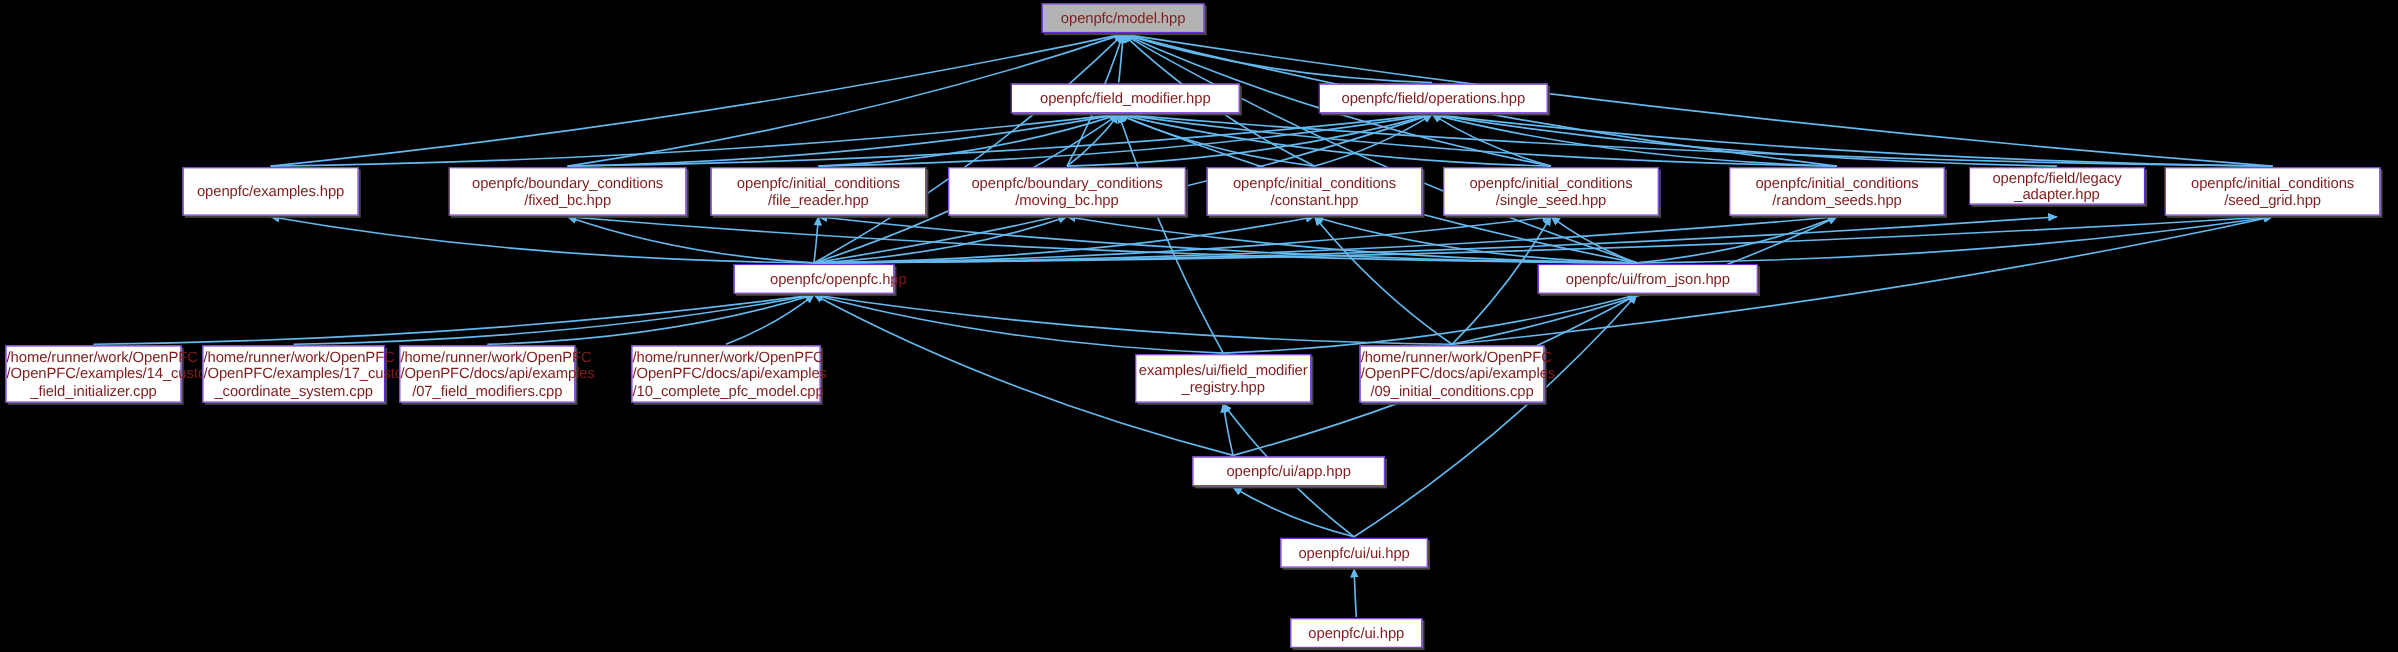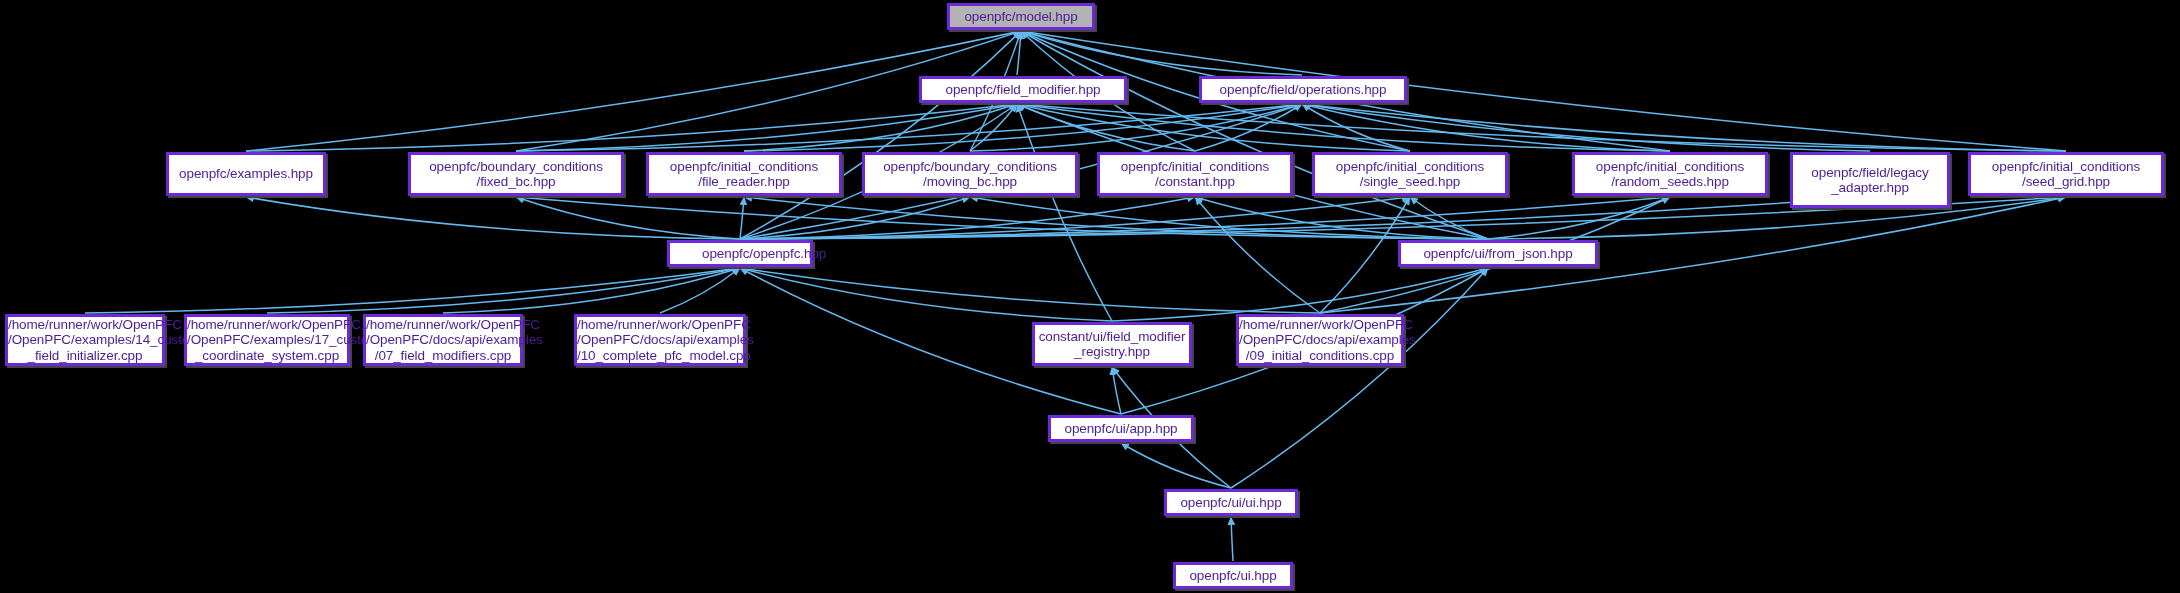--- a/index.html
+++ b/index.html
@@ -8,23 +8,23 @@
     width:2180px;height:593px;
     background:#000;
     font-family:"Liberation Sans","DejaVu Sans",sans-serif;
     overflow:hidden;
   }
   #edges{position:absolute;left:0;top:0;width:2180px;height:593px;pointer-events:none;}
   .node{
     position:absolute;
     box-sizing:border-box;
     background:#ffffff;
-    border:3px solid #6d28d9;
+    border:1px solid #6d28d9;
     box-shadow:2px 2px 0 #444;
-    color:#4c1d95;
+    color:#7f1d1d;
     font-size:13.5px;
     line-height:15.5px;
     text-align:center;
     display:flex;
     align-items:center;
     justify-content:center;
     white-space:pre;
     letter-spacing:-0.1px;
   }
   .node.root{background:#b3b3b3;}
@@ -118,40 +118,40 @@
       <div class="node" style="left: 646px; top: 152px; width: 196px; height: 44px;"><span>openpfc/initial_conditions
 /file_reader.hpp</span></div>
       <div class="node" style="left: 862px; top: 152px; width: 216px; height: 44px;"><span>openpfc/boundary_conditions
 /moving_bc.hpp</span></div>
       <div class="node" style="left: 1097px; top: 152px; width: 196px; height: 44px;"><span>openpfc/initial_conditions
 /constant.hpp</span></div>
       <div class="node" style="left: 1312px; top: 152px; width: 196px; height: 44px;"><span>openpfc/initial_conditions
 /single_seed.hpp</span></div>
       <div class="node" style="left: 1572px; top: 152px; width: 196px; height: 44px;"><span>openpfc/initial_conditions
 /random_seeds.hpp</span></div>
-      <div class="node" style="left: 1790px; top: 152px; width: 160px; height: 56px;"><span>openpfc/field/legacy
+      <div class="node" style="left: 1790px; top: 152px; width: 160px; height: 34px;"><span>openpfc/field/legacy
 _adapter.hpp</span></div>
       <div class="node" style="left: 1968px; top: 152px; width: 196px; height: 44px;"><span>openpfc/initial_conditions
 /seed_grid.hpp</span></div>
       <div class="node" style="left: 667px; top: 240px; width: 146px; height: 27px; padding-left: 32px;"><span>openpfc/openpfc.hpp</span></div>
       <div class="node" style="left: 1398px; top: 240px; width: 200px; height: 27px;"><span>openpfc/ui/from_json.hpp</span></div>
       <div class="node" style="left: 5px; top: 314px; width: 160px; height: 52px;"><span>/home/runner/work/OpenPFC
 /OpenPFC/examples/14_custom
 _field_initializer.cpp</span></div>
       <div class="node" style="left: 184px; top: 314px; width: 166px; height: 52px;"><span>/home/runner/work/OpenPFC
 /OpenPFC/examples/17_custom
 _coordinate_system.cpp</span></div>
       <div class="node" style="left: 363px; top: 314px; width: 160px; height: 52px;"><span>/home/runner/work/OpenPFC
 /OpenPFC/docs/api/examples
 /07_field_modifiers.cpp</span></div>
       <div class="node" style="left: 574px; top: 314px; width: 172px; height: 52px;"><span>/home/runner/work/OpenPFC
 /OpenPFC/docs/api/examples
 /10_complete_pfc_model.cpp</span></div>
-      <div class="node" style="left: 1032px; top: 322px; width: 160px; height: 44px;"><span>constant/ui/field_modifier
+      <div class="node" style="left: 1032px; top: 322px; width: 160px; height: 44px;"><span>examples/ui/field_modifier
 _registry.hpp</span></div>
       <div class="node" style="left: 1236px; top: 314px; width: 168px; height: 52px;"><span>/home/runner/work/OpenPFC
 /OpenPFC/docs/api/examples
 /09_initial_conditions.cpp</span></div>
-      <div class="node" style="left: 1048px; top: 415px; width: 146px; height: 27px;"><span>openpfc/ui/app.hpp</span></div>
+      <div class="node" style="left: 1084px; top: 415px; width: 175px; height: 27px;"><span>openpfc/ui/app.hpp</span></div>
       <div class="node" style="left: 1164px; top: 489px; width: 134px; height: 27px;"><span>openpfc/ui/ui.hpp</span></div>
       <div class="node" style="left: 1173px; top: 562px; width: 120px; height: 27px;"><span>openpfc/ui.hpp</span></div>
     </div>
 </div>
 
 </body></html>

